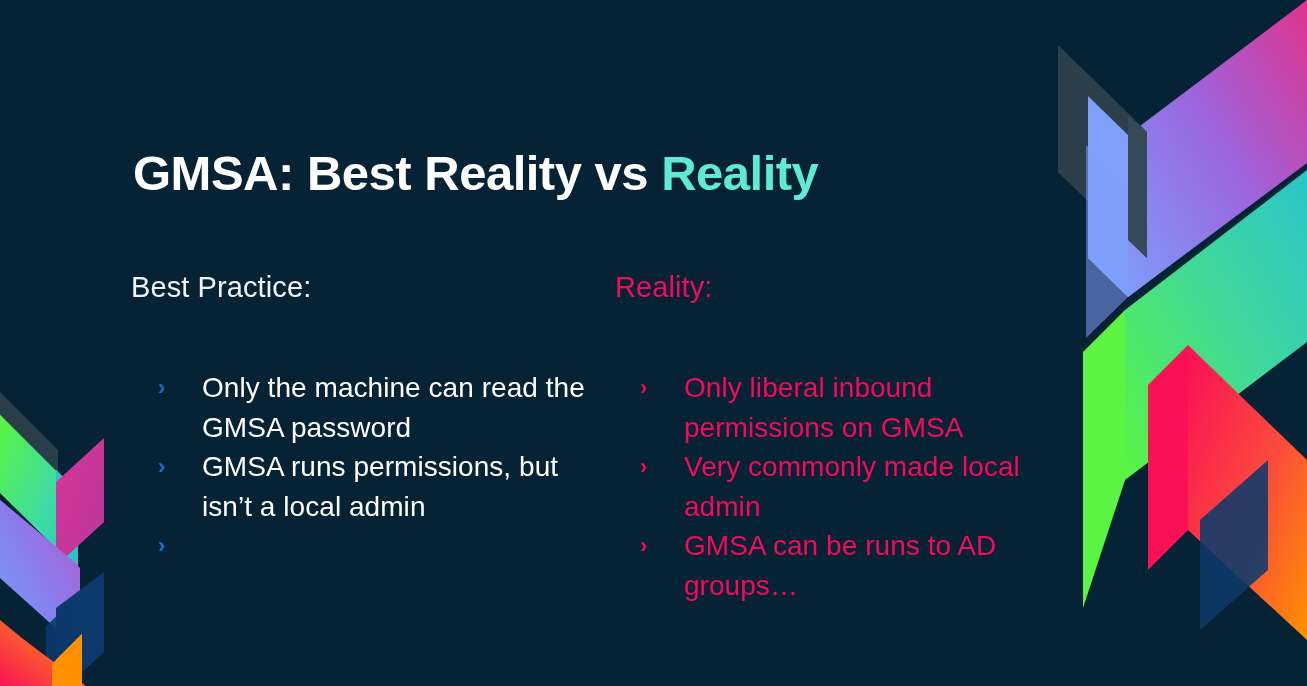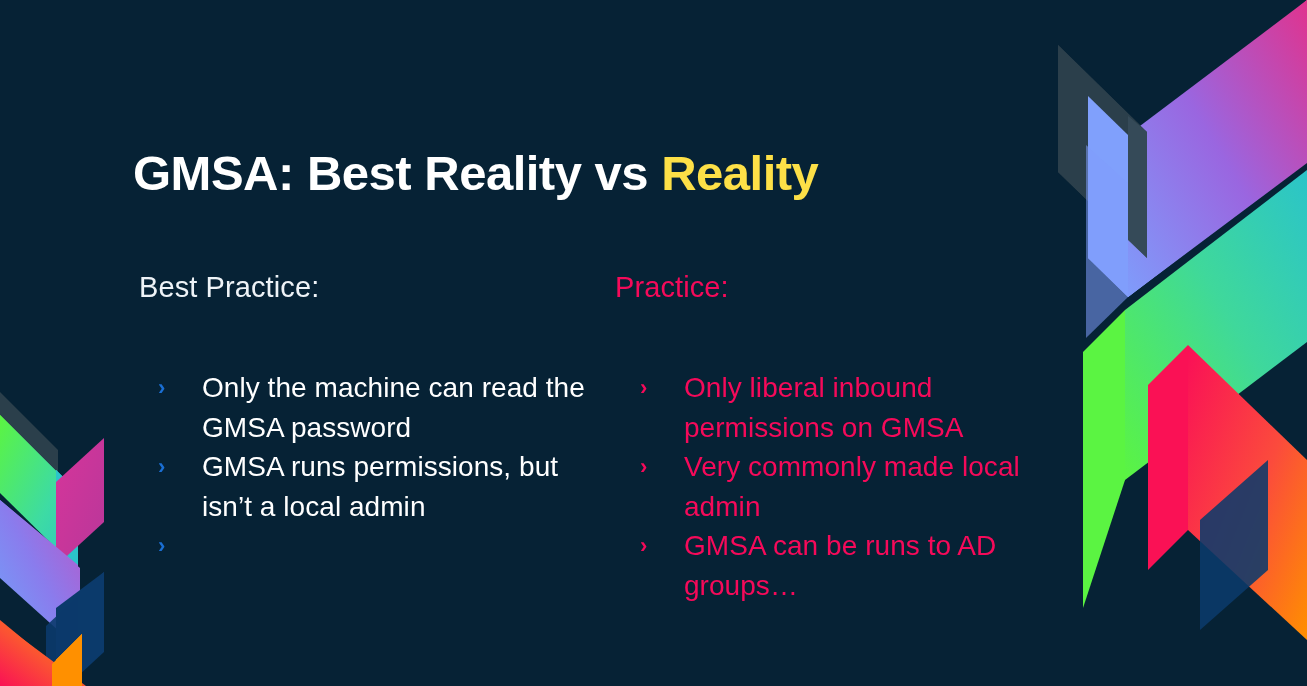--- a/index.html
+++ b/index.html
@@ -17,27 +17,27 @@
   .deco { position:absolute; top:0; left:0; width:1307px; height:686px; pointer-events:none; }
 
   .content { position:absolute; inset:0; }
 
   .title {
     position:absolute; left:133px; top:145px;
     font-size:49px; font-weight:bold;
     color:#ffffff; letter-spacing:-0.5px;
     white-space:nowrap;
   }
-  .title .accent { color:#fde047; }
+  .title .accent { color:#5eead4; }
 
   .col-head {
     position:absolute; font-size:29px; font-weight:normal;
     letter-spacing:0.1px; white-space:nowrap;
   }
-  .col-head.left  { left:139px; top:271px; color:#eef3f7; }
+  .col-head.left  { left:131px; top:271px; color:#eef3f7; }
   .col-head.right { left:615px; top:271px; color:#f50a5a; }
 
   .col { position:absolute; top:368px; }
   .col.left  { left:155px; width:430px; }
   .col.right { left:637px; width:400px; }
 
   ul.bullets { list-style:none; }
   ul.bullets li {
     position:relative;
     padding-left:47px;
@@ -190,21 +190,21 @@
   </svg>
 
   <div class="content">
 
     <h1 class="title">
       <span>GMSA: Best Reality vs </span><span class="accent">Reality</span>
     </h1>
 
     <div class="col-head left">Best Practice:</div>
 
-    <div class="col-head right">Practice:</div>
+    <div class="col-head right">Reality:</div>
 
     <div class="col left">
       <ul class="bullets">
         <li>
           <span class="chev">›</span>
           <span>Only the machine can read the GMSA password</span>
         </li>
         <li>
           <span class="chev">›</span>
           <span>GMSA runs permissions, but isn’t a local admin</span>

